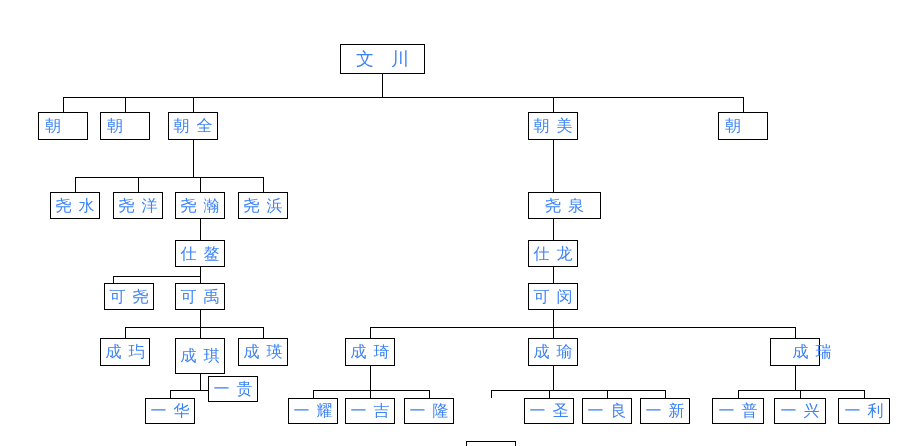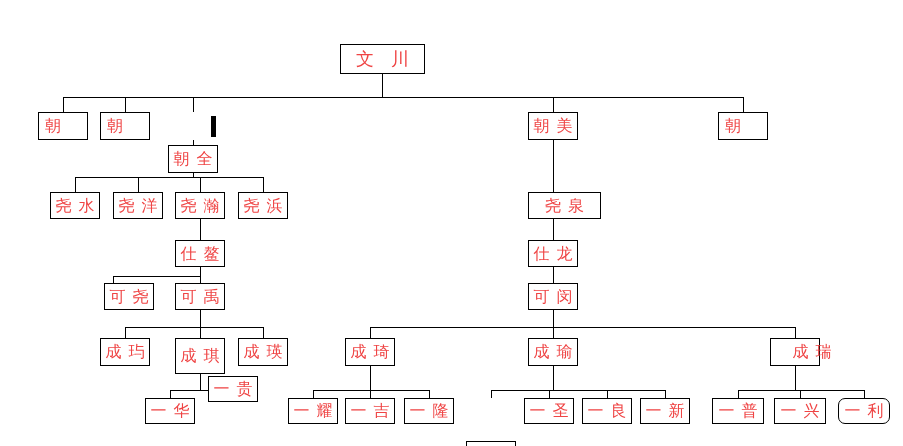--- a/index.html
+++ b/index.html
@@ -23,21 +23,21 @@
     pointer-events: none;
   }
   .node {
     position: absolute;
     box-sizing: border-box;
     border: 1px solid #000000;
     background: #ffffff;
     display: flex;
     align-items: center;
     justify-content: center;
-    color: #ef4444;
+    color: #3b82f6;
   }
   .node span {
     font-size: 16px;
     letter-spacing: 7px;
     margin-right: -7px;
     white-space: nowrap;
     line-height: 1;
   }
   .node.single {
     justify-content: flex-start;
@@ -115,21 +115,21 @@
   <div id="cursor-bar" style="left: 211px; top: 116px; width: 5px; height: 21px;"></div>
 <div class="node root" style="left: 340px; top: 44px; width: 85px; height: 30px;">
       <span>文川</span>
     </div>
     <div class="node single" style="left: 38px; top: 112px; width: 50px; height: 28px;">
       <span>朝</span>
     </div>
     <div class="node single" style="left: 100px; top: 112px; width: 50px; height: 28px;">
       <span>朝</span>
     </div>
-    <div class="node" style="left: 168px; top: 112px; width: 50px; height: 28px; margin-top: 33px;">
+    <div class="node" style="left: 168px; top: 112px; width: 50px; height: 28px;">
       <span>朝全</span>
     </div>
     <div class="node" style="left: 528px; top: 112px; width: 50px; height: 28px;">
       <span>朝美</span>
     </div>
     <div class="node single" style="left: 718px; top: 112px; width: 50px; height: 28px;">
       <span>朝</span>
     </div>
     <div class="node" style="left: 50px; top: 192px; width: 50px; height: 27px;">
       <span>尧水</span>
@@ -205,16 +205,16 @@
     </div>
     <div class="node" style="left: 640px; top: 398px; width: 50px; height: 26px;">
       <span>一新</span>
     </div>
     <div class="node" style="left: 712px; top: 398px; width: 52px; height: 26px;">
       <span>一普</span>
     </div>
     <div class="node" style="left: 774px; top: 398px; width: 52px; height: 26px;">
       <span>一兴</span>
     </div>
-    <div class="node" style="left: 838px; top: 398px; width: 52px; height: 26px; border-radius: 7px;">
+    <div class="node" style="left: 838px; top: 398px; width: 52px; height: 26px;">
       <span>一利</span>
     </div>
   </div>
 
 </body></html>

